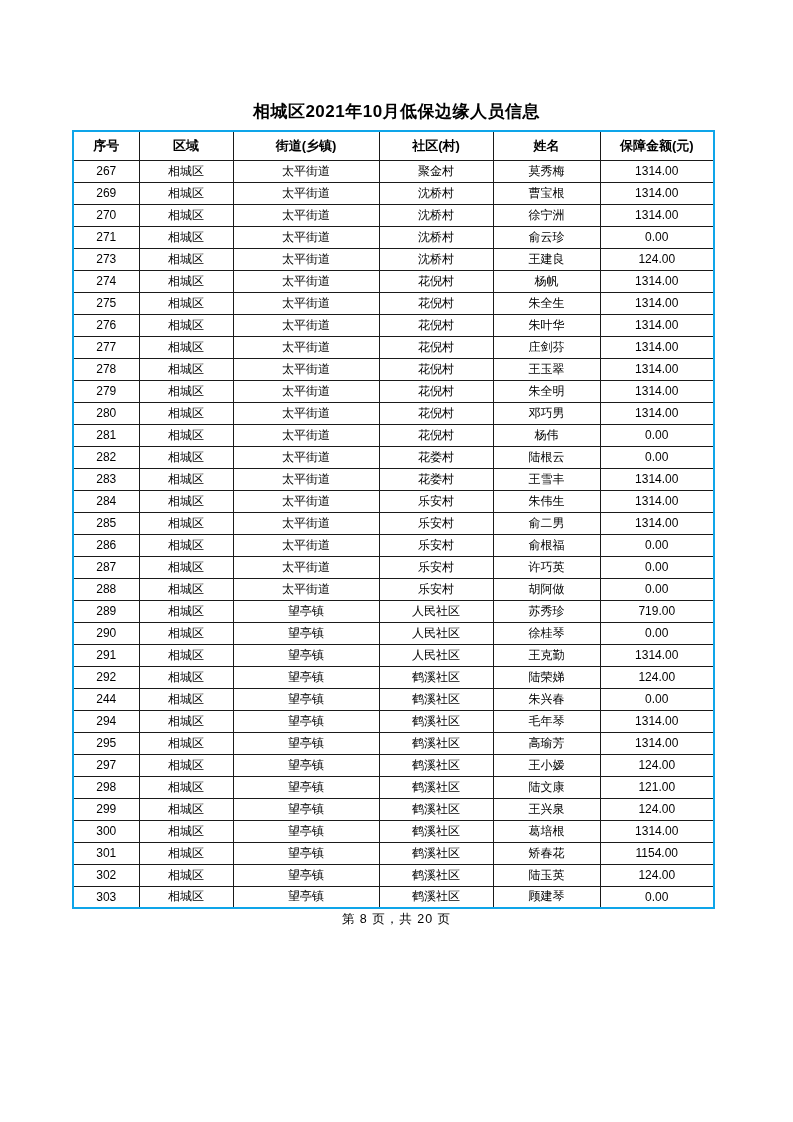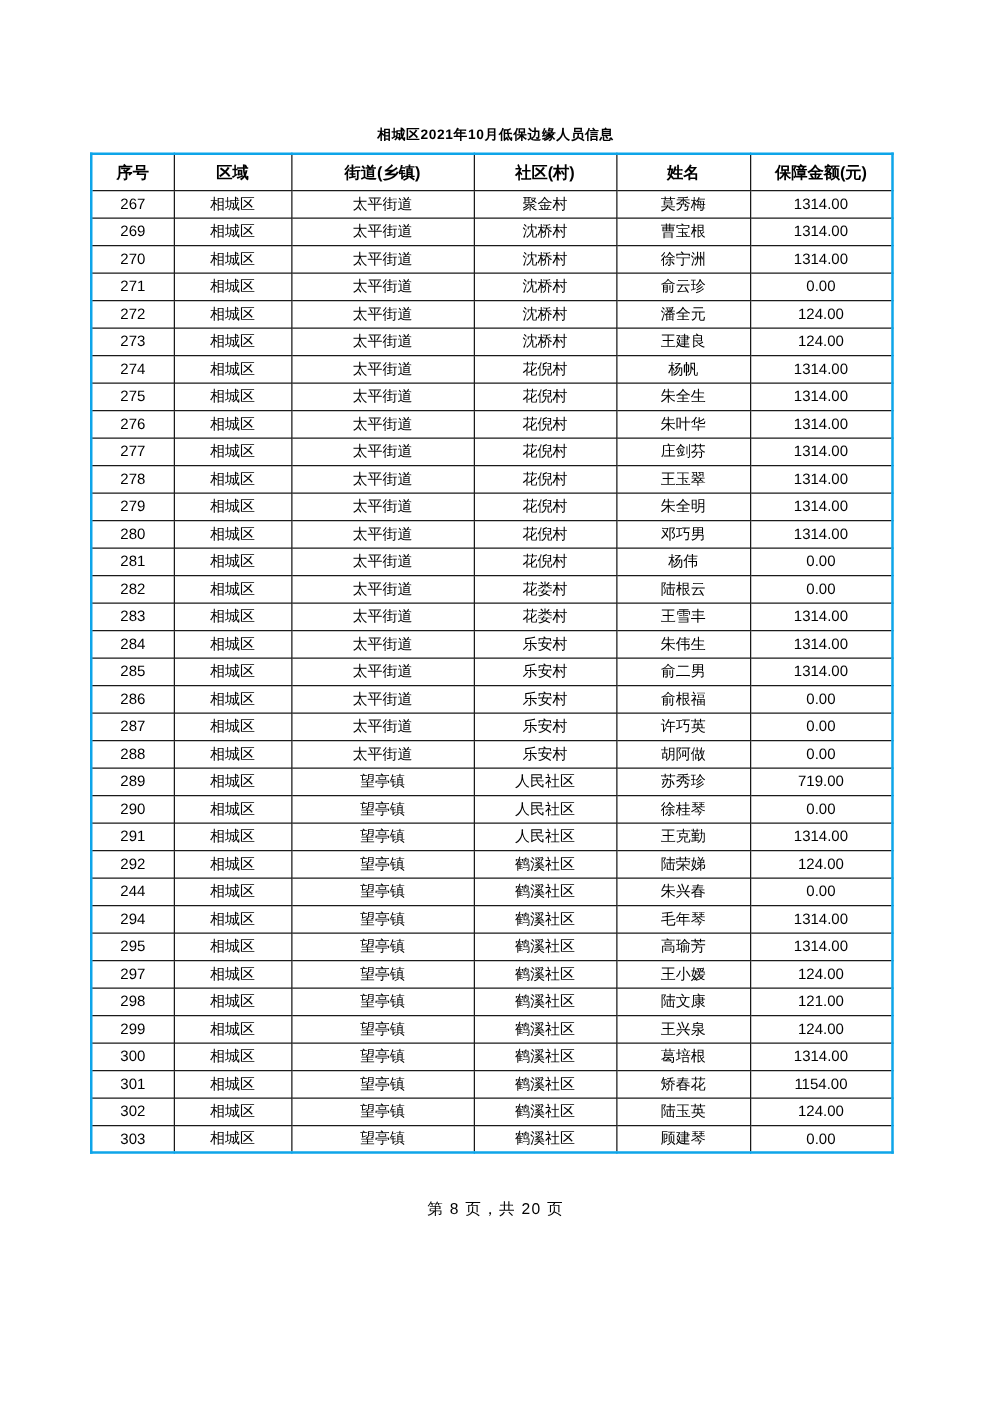--- a/index.html
+++ b/index.html
@@ -7,21 +7,21 @@
   body {
     width:793px; height:1122px;
     font-family:"Liberation Sans","DejaVu Sans",sans-serif;
     color:#000;
     overflow:hidden;
   }
   .doc-page { width:793px; height:1122px; background:#fff; position:relative; }
   .doc-title {
     padding-top:100px;
     text-align:center;
-    font-size:11px;
+    font-size:17px;
     font-weight:bold;
     letter-spacing:0.5px;
   }
   table.benefits {
     margin:7px 0 0 72px;
     border-collapse:collapse;
     table-layout:fixed;
     width:641px;
     border:2px solid #0ea5e9;
   }
@@ -37,21 +37,21 @@
     height:29px;
     font-size:13px;
     font-weight:bold;
   }
   table.benefits td {
     height:22px;
     font-size:12px;
     font-weight:normal;
   }
   .doc-footer {
-    margin-top:36px;
+    margin-top:2px;
     text-align:center;
     font-size:12.5px;
     letter-spacing:1px;
   }
 </style>
 </head>
 <body>
 
 <div class="doc-page">
 
@@ -103,28 +103,20 @@
         </tr>
         <tr>
           <td>271</td>
           <td>相城区</td>
           <td>太平街道</td>
           <td>沈桥村</td>
           <td>俞云珍</td>
           <td>0.00</td>
         </tr>
         <tr>
-          <td>272</td>
-          <td>相城区</td>
-          <td>太平街道</td>
-          <td>沈桥村</td>
-          <td>潘全元</td>
-          <td>124.00</td>
-        </tr>
-        <tr>
           <td>273</td>
           <td>相城区</td>
           <td>太平街道</td>
           <td>沈桥村</td>
           <td>王建良</td>
           <td>124.00</td>
         </tr>
         <tr>
           <td>274</td>
           <td>相城区</td>

